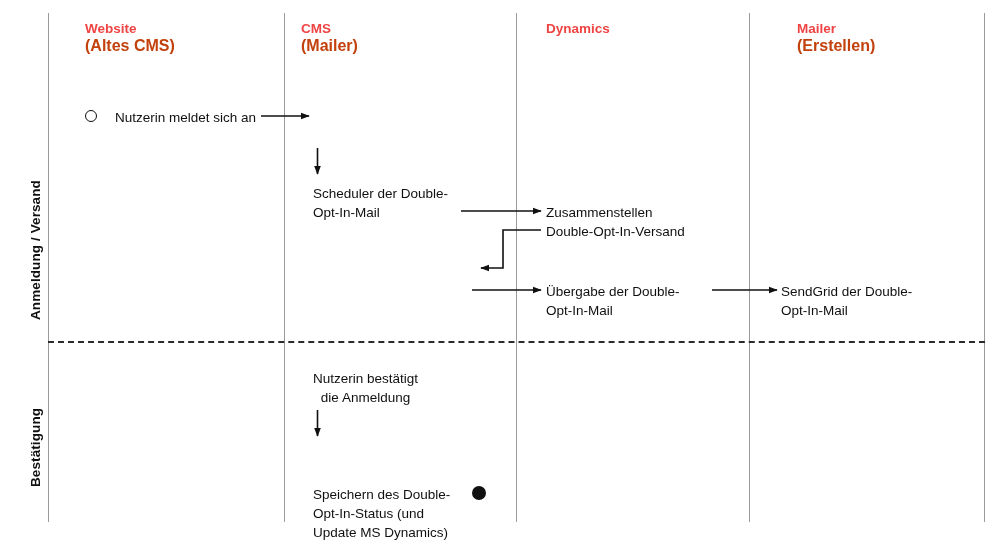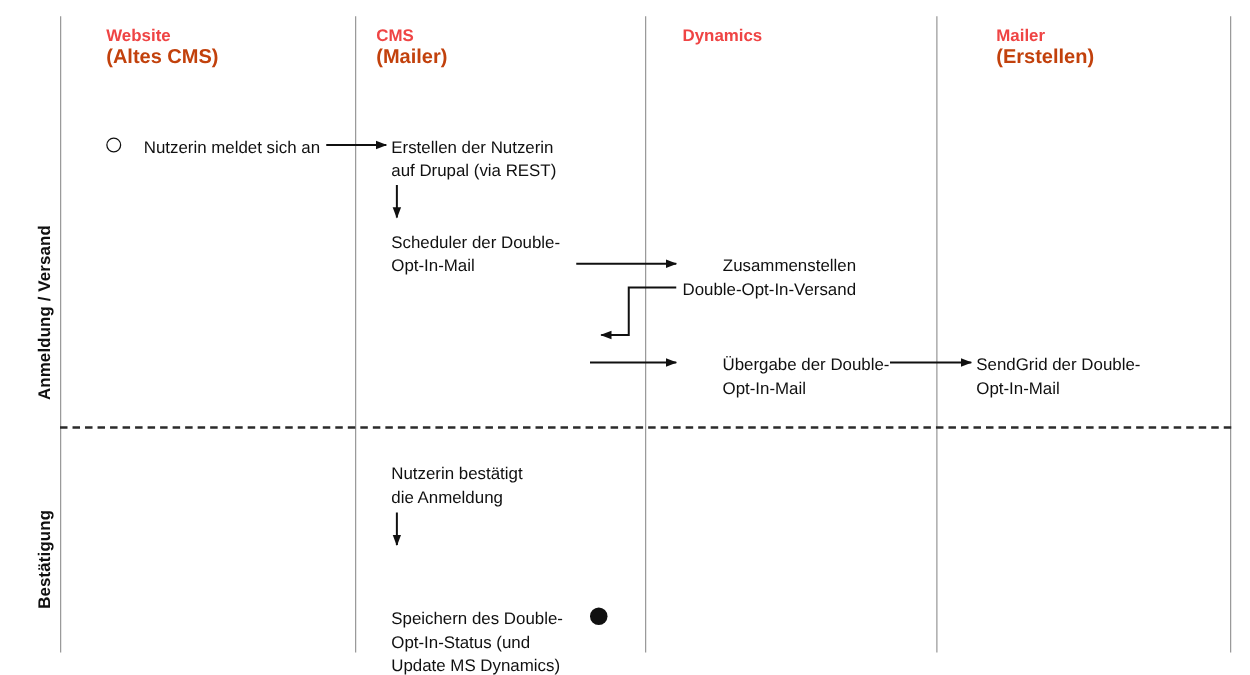--- a/index.html
+++ b/index.html
@@ -163,36 +163,34 @@
     <g>
       <line x1="317.5" y1="410" x2="317.5" y2="436" stroke="#101010" stroke-width="1.6" marker-end="url(#ah)"></line>
     </g>
   </svg>
 
   <div class="start-circle" style="left:85px; top:110px;"></div>
   <div class="end-dot" style="left:472px; top:486px;"></div>
 
   <div class="step" style="left:103px; top:108px;margin-left:12px;">Nutzerin meldet sich an</div>
 
-  <div class="step" style="left:313px; top:108px;">Erstellen der Nutzerin
-auf Drupal (via REST)</div>
 
   <div class="step" style="left:313px; top:184px;">Scheduler der Double-
 Opt-In-Mail</div>
 
 
-  <div class="step" style="left:546px; top:203px;text-align:right;">Zusammenstellen
+  <div class="step" style="left:546px; top:203px;">Zusammenstellen
 Double-Opt-In-Versand</div>
 
-  <div class="step" style="left:546px; top:282px;margin-left:32px;">Übergabe der Double-
+  <div class="step" style="left:546px; top:282px;">Übergabe der Double-
 Opt-In-Mail</div>
 
   <div class="step" style="left:781px; top:282px;">SendGrid der Double-
 Opt-In-Mail</div>
 
-  <div class="step" style="left:313px; top:369px;">Nutzerin bestätigt
+  <div class="step" style="left:313px; top:369px;text-align:center;">Nutzerin bestätigt
 die Anmeldung</div>
 
   <div class="step" style="left:313px; top:462px;margin-top:23px;">Speichern des Double-
 Opt-In-Status (und
 Update MS Dynamics)</div>
 
 </div>
 
 </body></html>

